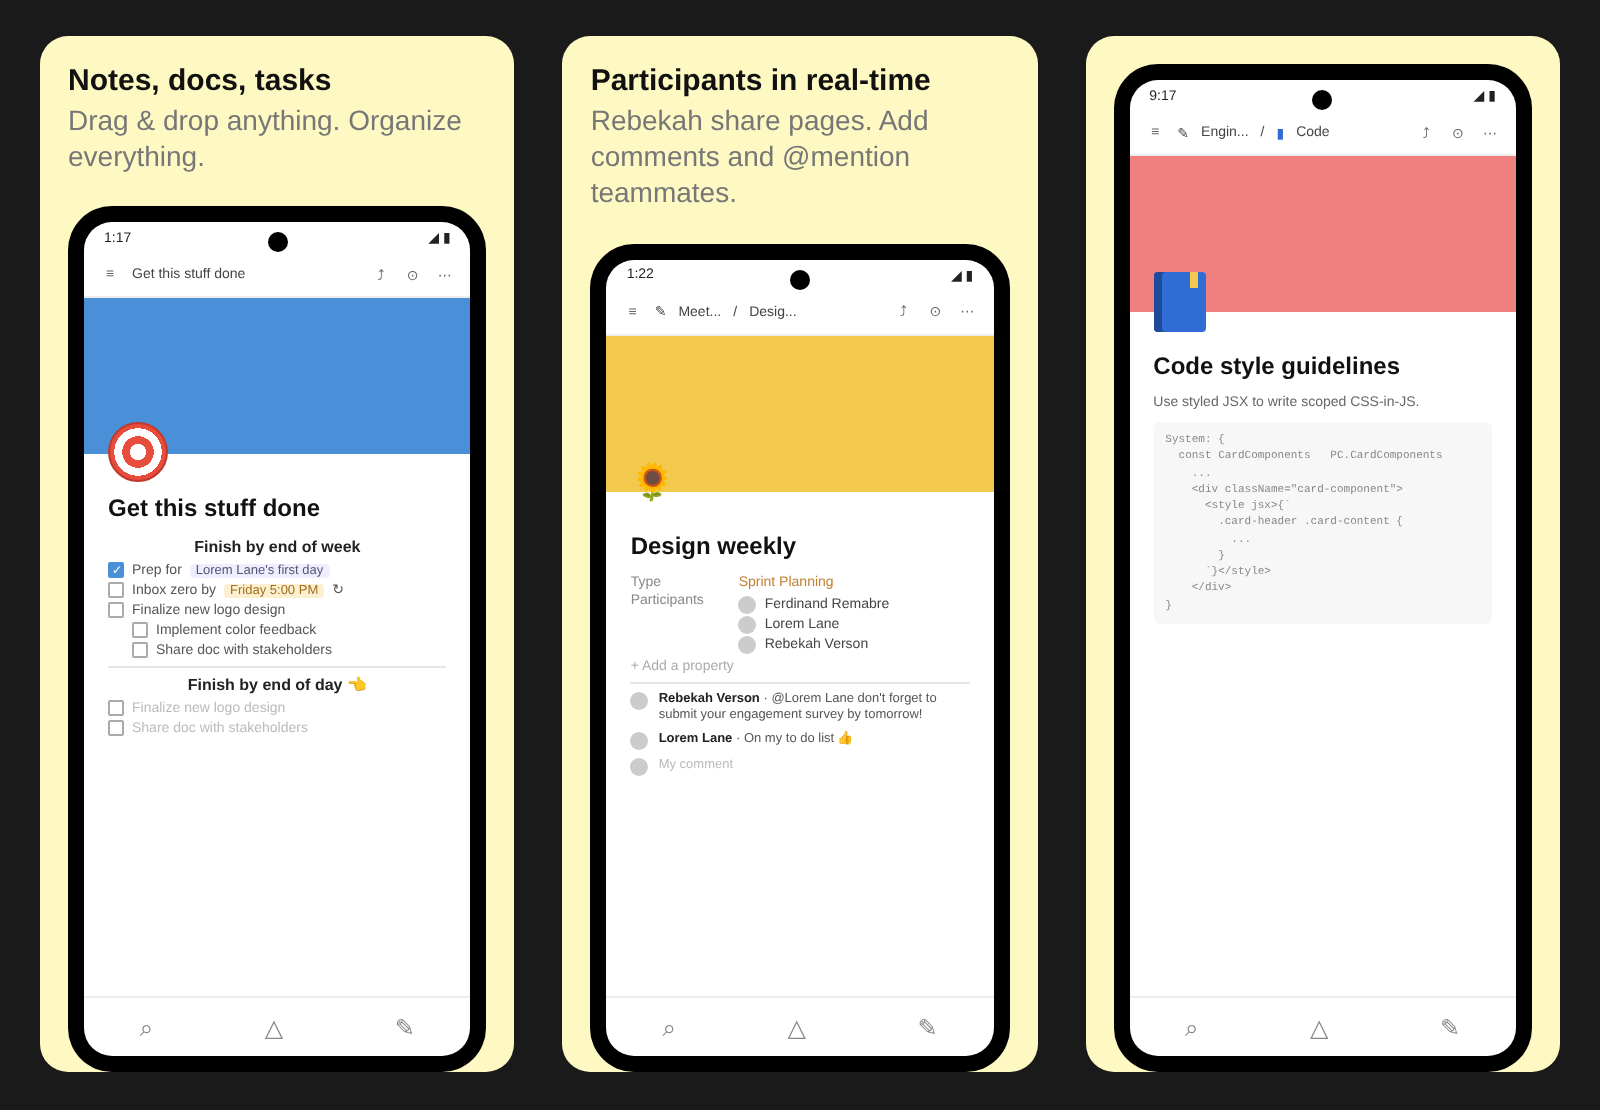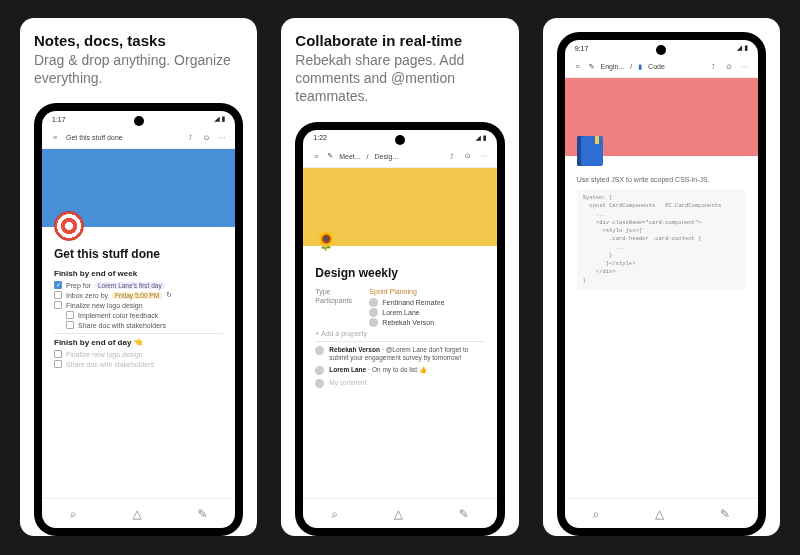--- a/index.html
+++ b/index.html
@@ -8,21 +8,21 @@
   width: 800px;
   height: 555px;
   font-family: -apple-system, BlinkMacSystemFont, 'Segoe UI', sans-serif;
   display: flex;
   justify-content: center;
   align-items: flex-start;
   padding: 18px 20px;
   gap: 24px;
 }
 .panel {
-  background: #ffffff;
+  background: #fef9c3;
   border-radius: 14px;
   width: 238px;
   height: 518px;
   padding: 14px 14px 0 14px;
   display: flex;
   flex-direction: column;
   overflow: hidden;
 }
 .panel-title {
   font-size: 15px;
@@ -139,20 +139,21 @@
   font-size: 12px;
   font-weight: 700;
   color: #111;
   margin-bottom: 8px;
 }
 .subhead {
   font-size: 8px;
   font-weight: 700;
   color: #222;
   margin: 4px 0 3px 0;
+  text-align: center;
 }
 .todo {
   display: flex;
   align-items: center;
   gap: 4px;
   margin: 2px 0;
   color: #555;
   font-size: 7px;
 }
 .todo .box {
@@ -306,21 +307,21 @@
       <div class="bottomnav">
         <span>⌕</span>
         <span>△</span>
         <span>✎</span>
       </div>
     </div>
   </div>
 </div>
 
 <div class="panel">
-  <div class="panel-title">Collaborate in real-time</div>
+  <div class="panel-title">Participants in real-time</div>
   <div class="panel-sub">Rebekah share pages. Add comments and @mention teammates.</div>
   <div class="phone">
     <div class="screen">
       <div class="camera"></div>
       <div class="statusbar">
         <span>1:22</span>
         <span class="status-icons">◢ ▮</span>
       </div>
       <div class="toolbar">
         <span class="ico">≡</span>
@@ -400,20 +401,21 @@
         <span>Code</span>
         <span class="spacer"></span>
         <span class="ico">⤴</span>
         <span class="ico">⊙</span>
         <span class="ico">⋯</span>
       </div>
       <div class="hero red">
         <div class="book-icon"></div>
       </div>
       <div class="content">
+        <div class="page-title">Code style guidelines</div>
         <div class="code-desc">Use styled JSX to write scoped CSS-in-JS.</div>
         <div class="code-block">System: {
   const CardComponents   PC.CardComponents
     ...
     &lt;div className="card-component"&gt;
       &lt;style jsx&gt;{`
         .card-header .card-content {
           ...
         }
       `}&lt;/style&gt;

